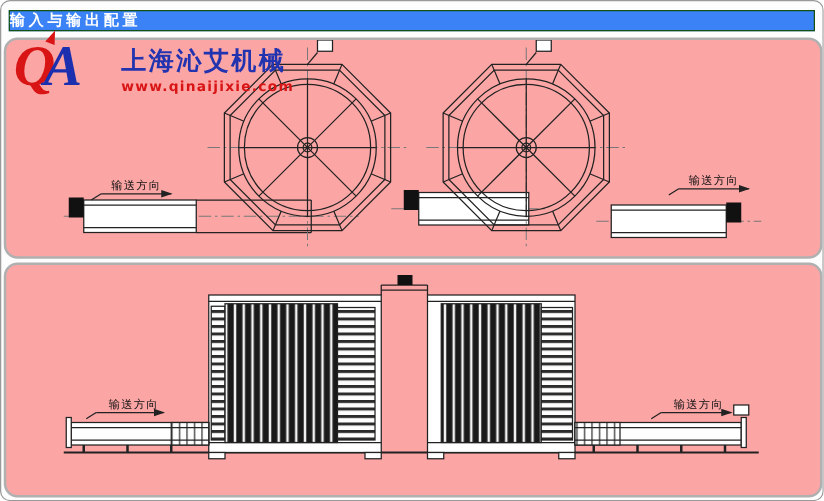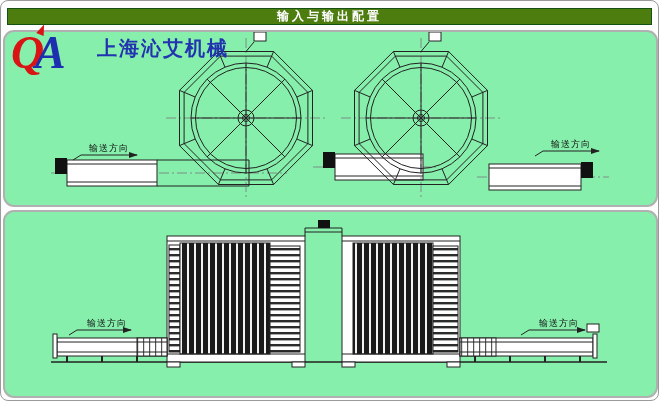--- a/index.html
+++ b/index.html
@@ -3,26 +3,26 @@
 <meta charset="utf-8">
 <style>
   * { margin:0; padding:0; box-sizing:border-box; }
   html,body { width:659px; height:401px; background:#ffffff; font-family:"DejaVu Sans", sans-serif; }
   .page {
     position:relative; width:659px; height:401px;
     background:#fdfdfd; border:1px solid #9a9a9a; border-radius:8px; overflow:hidden;
   }
   .titlebar {
     position:absolute; left:6px; top:7px; right:6px; height:17px;
-    background:#4d7c0f; border:1px solid #145214;
-    display:flex; align-items:center; justify-content:center;
+    background:#3b82f6; border:1px solid #145214;
+    display:flex; align-items:center; 
   }
   .titlebar span { color:#ffffff; font-size:12px; font-weight:bold; letter-spacing:3px; }
   .panel {
-    position:absolute; left:2px; width:655px; background:#86efac;
+    position:absolute; left:2px; width:655px; background:#fca5a5;
     border:2px solid #b0b0b0; border-radius:11px;
   }
   .panel-top { top:29px; height:177px; }
   .panel-bottom { top:209px; height:188px; }
   .panel svg { display:block; width:100%; height:100%; }
 
   .logo { position:absolute; left:10px; top:33px; display:flex; align-items:flex-start; z-index:5; }
   .monogram { position:relative; width:62px; height:50px; }
   .mq { position:absolute; left:0; top:-4px; font-family:"Liberation Serif", serif;
         font-style:italic; font-weight:bold; font-size:46px; color:#d81414; line-height:1; }
@@ -48,20 +48,21 @@
   </div>
 
   <div class="logo">
     <div class="monogram">
       <span class="mq">Q</span>
       <span class="flame"></span>
       <span class="ma">A</span>
     </div>
     <div class="brandtext">
       <div class="brand">上海沁艾机械</div>
+      <div class="url">www.qinaijixie.com</div>
     </div>
   </div>
 
   <div class="panel panel-top">
     <svg class="dwg" viewBox="0 0 651 173">
       <defs>
         <marker id="ahp" markerWidth="9" markerHeight="8" refX="8" refY="3" orient="auto">
           <path d="M0,0 L9,3 L0,6 Z" fill="#222"></path>
         </marker>
         <g id="towerPlan" stroke="#222" stroke-width="1" fill="none">

